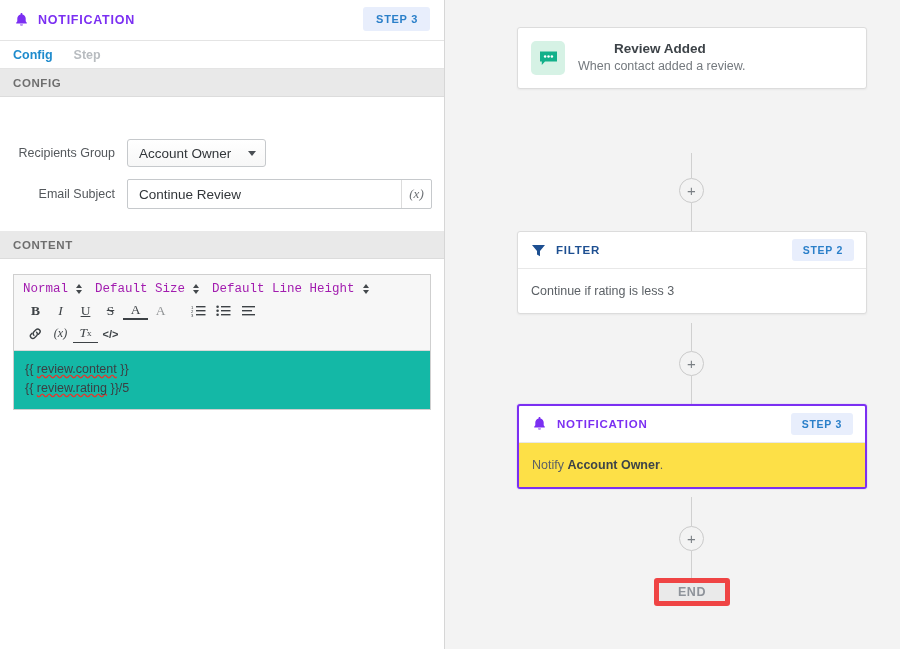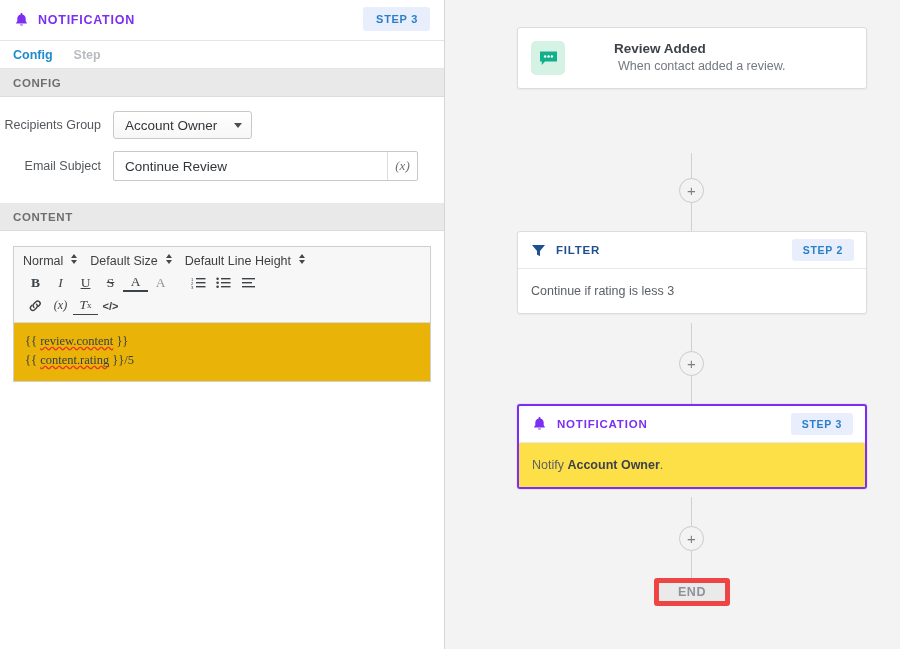--- a/index.html
+++ b/index.html
@@ -63,21 +63,21 @@
     height: 28px;
     display: flex; align-items: center;
     padding: 0 13px;
     color: #6e6e6e;
     font-size: 11.5px;
     font-weight: bold;
     letter-spacing: 0.6px;
     border-bottom: 1px solid #dcdcdc;
   }
 
-  .form { padding: 14px 0 10px 0; }
+  .form { padding: 14px 0 10px 14px; margin-top: 28px; }
   .field-row {
     display: flex; align-items: center;
     margin-bottom: 12px;
   }
   .field-label {
     width: 113px;
     text-align: right;
     padding-right: 12px;
     font-size: 12.5px;
     color: #54585c;
@@ -133,24 +133,25 @@
   }
   .editor-toolbar {
     background: #f7f7f7;
     border-bottom: 1px solid #d9d9d9;
     padding: 7px 9px 6px 9px;
   }
   .tb-row { display: flex; align-items: center; }
   .tb-row.r1 { margin-bottom: 4px; }
   .tb-row.r2 { margin-bottom: 2px; }
   .tb-select {
-    display: inline-flex; align-items: flex-start;
-    font-size: 12.5px; color: #404040;
+    display: inline-flex; align-items: center;
+    font-size: 12.5px; color: #a21caf;
     cursor: pointer;
     margin-right: 13px;
+    font-family: Liberation Mono, monospace;
   }
   .tb-select .lbl { margin-right: 8px; }
   .updown { display: inline-flex; flex-direction: column; line-height: 0; }
   .updown i {
     display: block; width: 0; height: 0;
     border-left: 3.5px solid transparent;
     border-right: 3.5px solid transparent;
   }
   .updown i.up { border-bottom: 4px solid #43484c; margin-bottom: 2px; }
   .updown i.dn { border-top: 4px solid #43484c; }
@@ -161,22 +162,21 @@
     cursor: pointer;
     font-size: 13.5px;
   }
   .tb-gap { width: 13px; }
   .editor-body {
     min-height: 54px;
     padding: 9px 11px 12px 11px;
     font-size: 12.5px;
     color: #3b4044;
     line-height: 1.48;
-    background: #eab308;
-    font-family: Liberation Serif, serif;
+    background: #14b8a6;
   }
   .spell {
     text-decoration: underline wavy #e8342a;
     text-decoration-skip-ink: none;
   }
 
   
   .canvas {
     flex: 1;
     background: #f3f3f3;
@@ -396,21 +396,21 @@
             </svg>
           </span>
           <span class="tb-btn" style="font-family:'Liberation Serif',serif;font-style:italic;font-size:12px;">(x)</span>
           <span class="tb-btn" style="font-family:'Liberation Serif',serif;font-style:italic;border-bottom:1.5px solid #3d4246;height:18px;line-height:14px;">T<sub style="font-style:normal;font-size:9px;">x</sub></span>
           <span class="tb-btn" style="font-size:11px;font-weight:bold;">&lt;/&gt;</span>
         </div>
 
       </div>
       <div class="editor-body">
         <div><span>{{ </span><span class="spell">review.content</span><span> }}</span></div>
-        <div><span>{{ </span><span class="spell">content.rating</span><span> }}/5</span></div>
+        <div><span>{{ </span><span class="spell">review.rating</span><span> }}/5</span></div>
       </div>
     </div>
 
   </div>
 
   <div class="canvas">
 
     <div class="conn" style="top:153px;height:25px;"></div>
     <div class="plus" style="top:178px;">+</div>
     <div class="conn" style="top:203px;height:28px;"></div>
@@ -428,21 +428,21 @@
         <span class="node-icon-sq">
           <svg width="19" height="17" viewBox="0 0 19 17">
             <path d="M1 1.5h17v10H6l-3.2 3.4V11.5H1z" fill="#12b08a"></path>
             <circle cx="6.1" cy="6.5" r="1.25" fill="#fff"></circle>
             <circle cx="9.5" cy="6.5" r="1.25" fill="#fff"></circle>
             <circle cx="12.9" cy="6.5" r="1.25" fill="#fff"></circle>
           </svg>
         </span>
         <span>
           <span class="node-name" style="display:block;">Review Added</span>
-          <span class="node-desc" style="display:block;margin-left:40px;">When contact added a review.</span>
+          <span class="node-desc" style="display:block;">When contact added a review.</span>
         </span>
       </div>
     </div>
 
     <div class="node" style="top:231px;">
       <div class="node-head">
         <span class="ico">
           <svg width="15" height="15" viewBox="0 0 15 15">
             <path d="M1 2h13L9 8v5.2L6 11.6V8z" fill="#1d4f91"></path>
           </svg>

